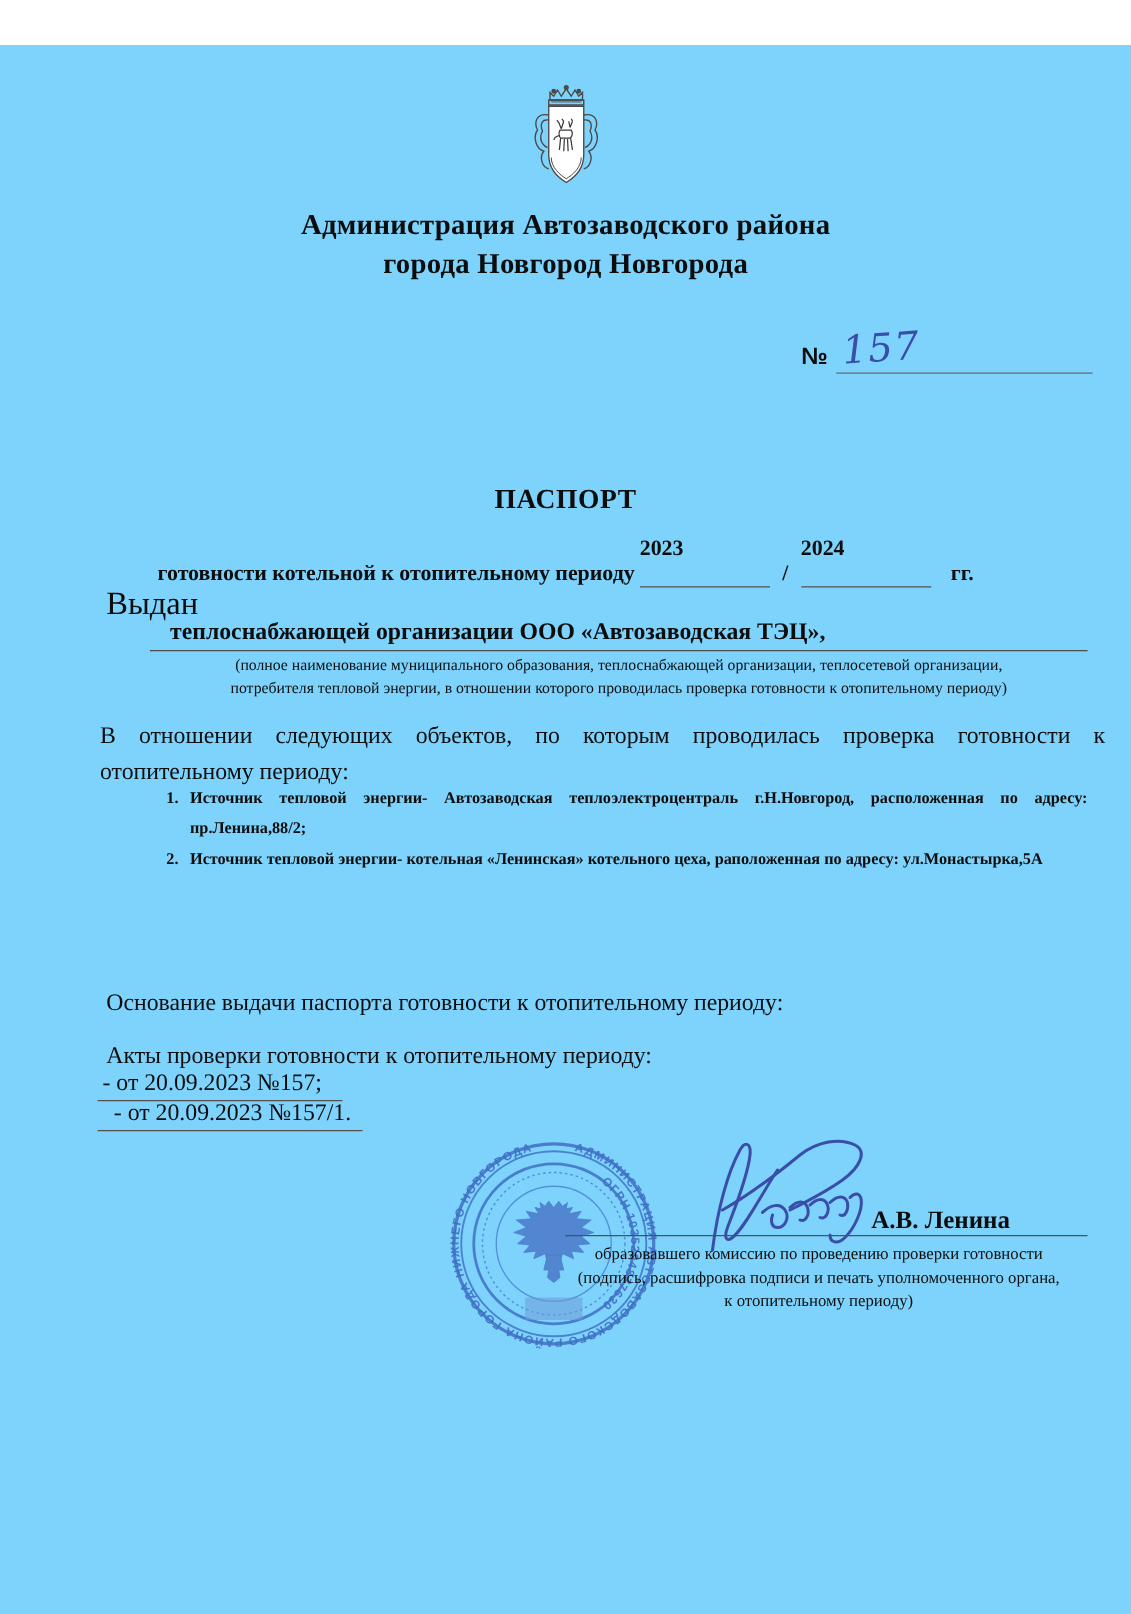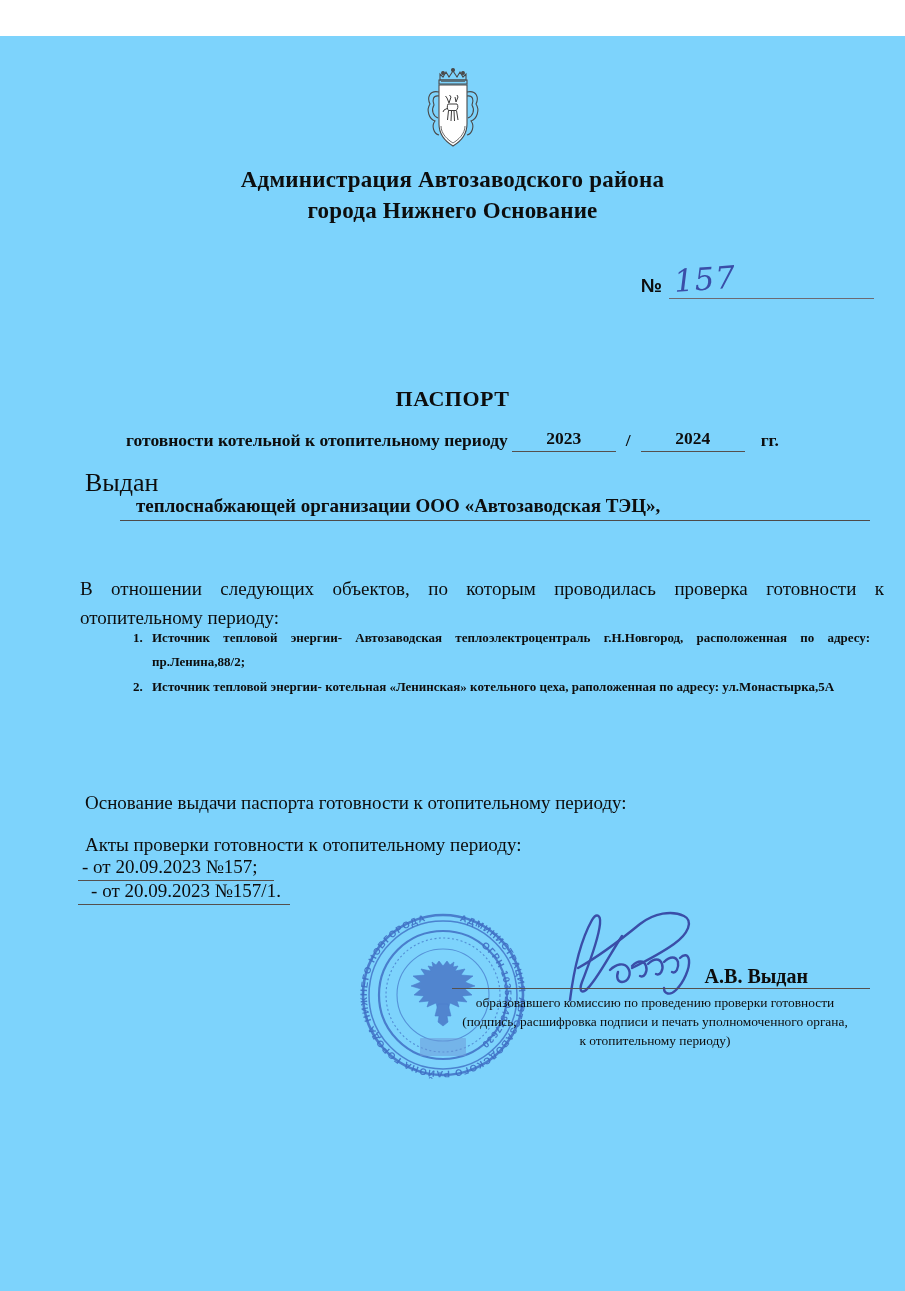--- a/index.html
+++ b/index.html
@@ -118,24 +118,23 @@
     justify-content: center;
     align-items: flex-end;
     font-weight: bold;
     font-size: 17.5px;
     line-height: 24px;
   }
   .subtitle-row .txt { white-space: nowrap; }
   .year-field {
     display: inline-block;
     width: 104px;
-    text-align: center;
     border-bottom: 1.5px solid #55504e;
     margin: 0 4px;
-    padding-bottom: 1px;
+    padding-bottom: 19px;
   }
   .slash { padding: 0 6px; }
   .gg { padding-left: 12px; }
 
   
   .vydan {
     position: absolute;
     left: 85px;
     top: 434px;
     font-size: 26px;
@@ -301,21 +300,21 @@
           <path d="M28.5 46.5 L27.5 56 M31.5 47 L31 57 M34 47 L34.5 57 M36.5 46.5 L38 56"></path>
           <path d="M28 44 L24 46 L23 48"></path>
         </g>
         <path d="M21 62 C21 70, 28 76, 33 79 C38 76, 45 70, 45 62" stroke-width="0.8"></path>
       </g>
     </svg>
   </div>
 
   <div class="org-title">
     <span class="l1">Администрация Автозаводского района</span>
-    <span class="l2">города Нижнего Основание</span>
+    <span class="l2">города Новгород Новгорода</span>
   </div>
 
   <div class="meta-row">
     <div class="num-group">
       <span class="num-label">№</span>
       <span class="num-field">
         <span class="handwritten">157</span>
       </span>
     </div>
   </div>
@@ -325,20 +324,24 @@
   <div class="subtitle-row">
     <span class="txt">готовности котельной к отопительному периоду</span>
     <span class="year-field">2023</span>
     <span class="slash">/</span>
     <span class="year-field">2024</span>
     <span class="gg">гг.</span>
   </div>
 
   <div class="vydan">Выдан</div>
   <div class="org-line">теплоснабжающей организации ООО «Автозаводская ТЭЦ»,</div>
+  <div class="org-caption">
+    <span>(полное наименование муниципального образования, теплоснабжающей организации, теплосетевой организации,</span>
+    <span>потребителя тепловой энергии, в отношении которого проводилась проверка готовности к отопительному периоду)</span>
+  </div>
 
   <div class="para-objects">В отношении следующих объектов, по которым проводилась проверка готовности к отопительному периоду:</div>
 
   <ol class="obj-list">
     <li>Источник тепловой энергии- Автозаводская теплоэлектроцентраль г.Н.Новгород, расположенная по адресу: пр.Ленина,88/2;</li>
     <li>Источник тепловой энергии- котельная «Ленинская» котельного цеха, раположенная по адресу: ул.Монастырка,5А</li>
   </ol>
 
   <div class="basis-line">Основание выдачи паспорта готовности к отопительному периоду:</div>
   <div class="acts-title">Акты проверки готовности к отопительному периоду:</div>
@@ -379,20 +382,20 @@
       <path d="M30 60 C48 50, 70 34, 92 16 C106 5, 124 2, 136 8 C146 13, 140 26, 126 36 C112 46, 96 54, 84 60"></path>
       <path d="M62 62 C68 56, 76 54, 80 60 C84 66, 80 74, 74 74 C70 74, 68 70, 70 64"></path>
       <path d="M84 58 C90 52, 96 52, 98 58 C100 64, 96 70, 92 68"></path>
       <path d="M100 56 C106 50, 112 50, 114 56 C116 62, 112 68, 108 66"></path>
       <path d="M116 54 C122 48, 128 48, 130 54 C131 60, 128 66, 124 64"></path>
       <path d="M132 50 C136 46, 140 46, 141 52 C142 60, 136 74, 128 82 C122 88, 116 86, 116 80"></path>
     </g>
   </svg>
 
   <div class="sign-line"></div>
-  <div class="sign-name">А.В. Выдан</div>
+  <div class="sign-name">А.В. Ленина</div>
   <div class="sign-caption">
     <span>образовавшего комиссию по проведению проверки готовности</span>
     <span>(подпись, расшифровка подписи и печать уполномоченного органа,</span>
     <span>к отопительному периоду)</span>
   </div>
 
 </div>
 
 </body></html>

